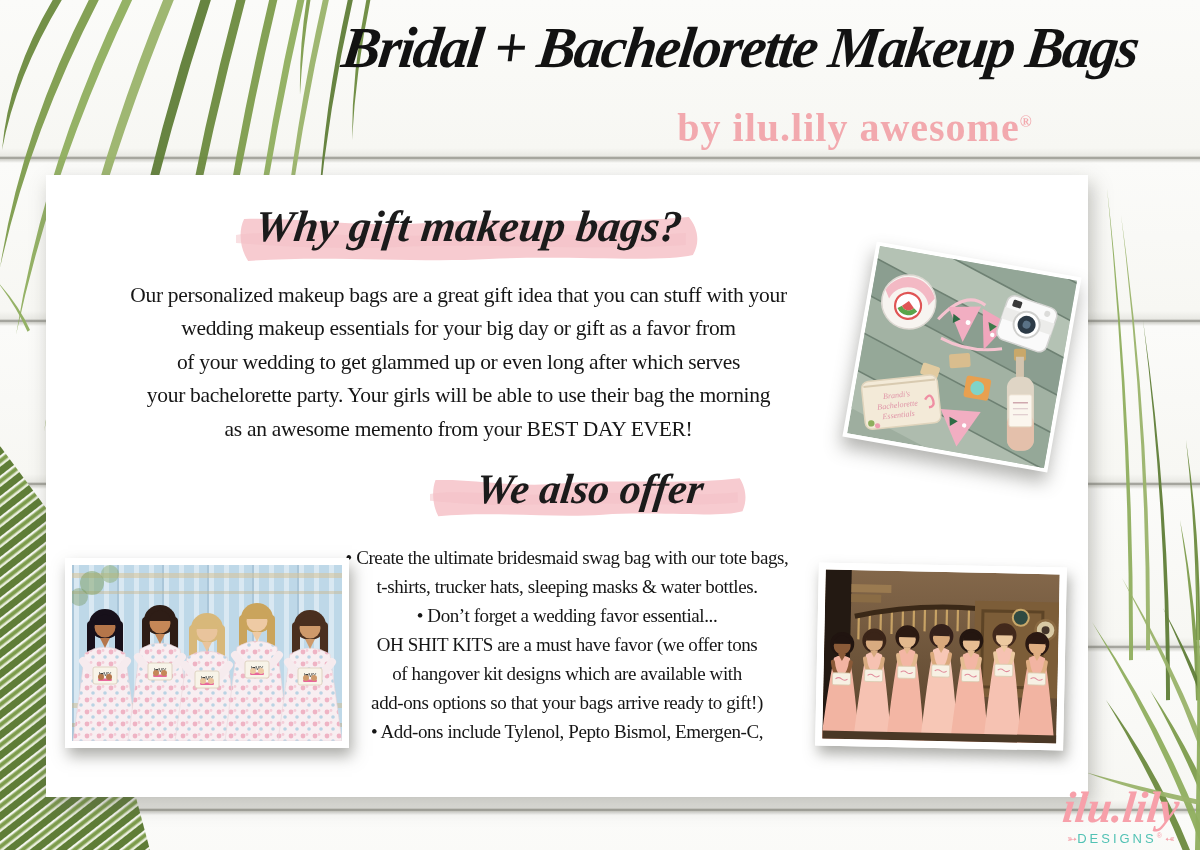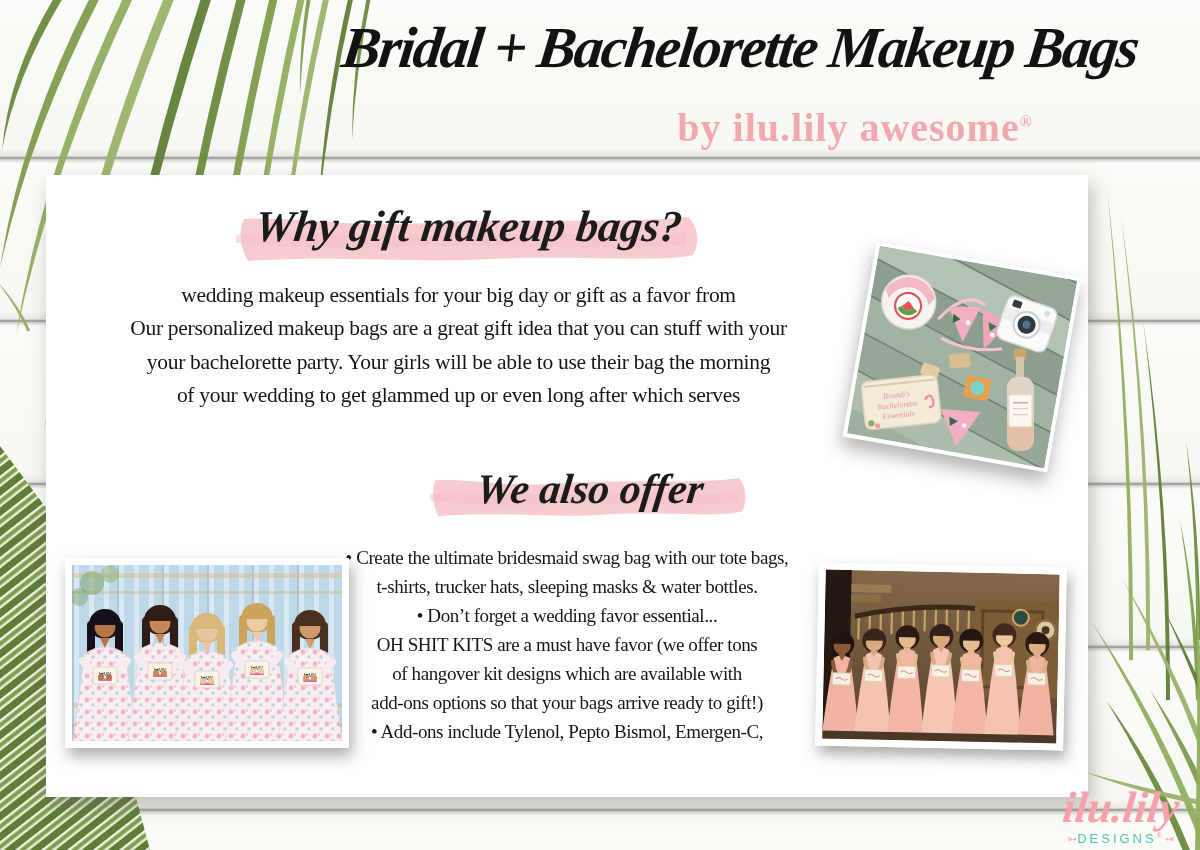--- a/index.html
+++ b/index.html
@@ -137,24 +137,25 @@
     <svg viewBox="0 0 460 66" preserveAspectRatio="none">
       <path d="M8,14 C2,26 4,44 12,56 C90,50 180,58 250,54 C330,50 420,58 452,50
                C460,36 456,22 448,12 C360,20 270,12 190,18 C120,23 60,12 8,14 Z" fill="#f7cbd0"></path>
       <path d="M0,30 C40,24 120,34 200,30 C280,26 380,34 445,28 L445,40 C360,46
                250,38 160,42 C90,45 30,40 0,38 Z" fill="#f4bfc6" opacity="0.5"></path>
     </svg>
   </div>
   <div class="script-h why-title">Why gift makeup bags?</div>
 
   <div class="para">
+    <div class="ln">Our personalized makeup bags are a great gift idea that you can stuff with your</div>
     <div class="ln">wedding makeup essentials for your big day or gift as a favor from</div>
-    <div class="ln">Our personalized makeup bags are a great gift idea that you can stuff with your</div>
+    <div class="ln">of your wedding to get glammed up or even long after which serves</div>
     <div class="ln">your bachelorette party.  Your girls will be able to use their bag the morning</div>
-    <div class="ln">of your wedding to get glammed up or even long after which serves</div>
+    <div class="ln">as an awesome memento from your BEST DAY EVER!</div>
   </div>
 
   <div class="photo photo-flatlay">
     <svg width="200" height="190" viewBox="0 0 200 190">
       <rect width="200" height="190" fill="#9eae9f"></rect>
       <g transform="rotate(18 100 95)">
         <rect x="-70" y="-60" width="340" height="36" fill="#a9b9ab"></rect>
         <rect x="-70" y="-24" width="340" height="36" fill="#93a697"></rect>
         <rect x="-70" y="12" width="340" height="36" fill="#b4c2b4"></rect>
         <rect x="-70" y="48" width="340" height="36" fill="#8b9e90"></rect>

